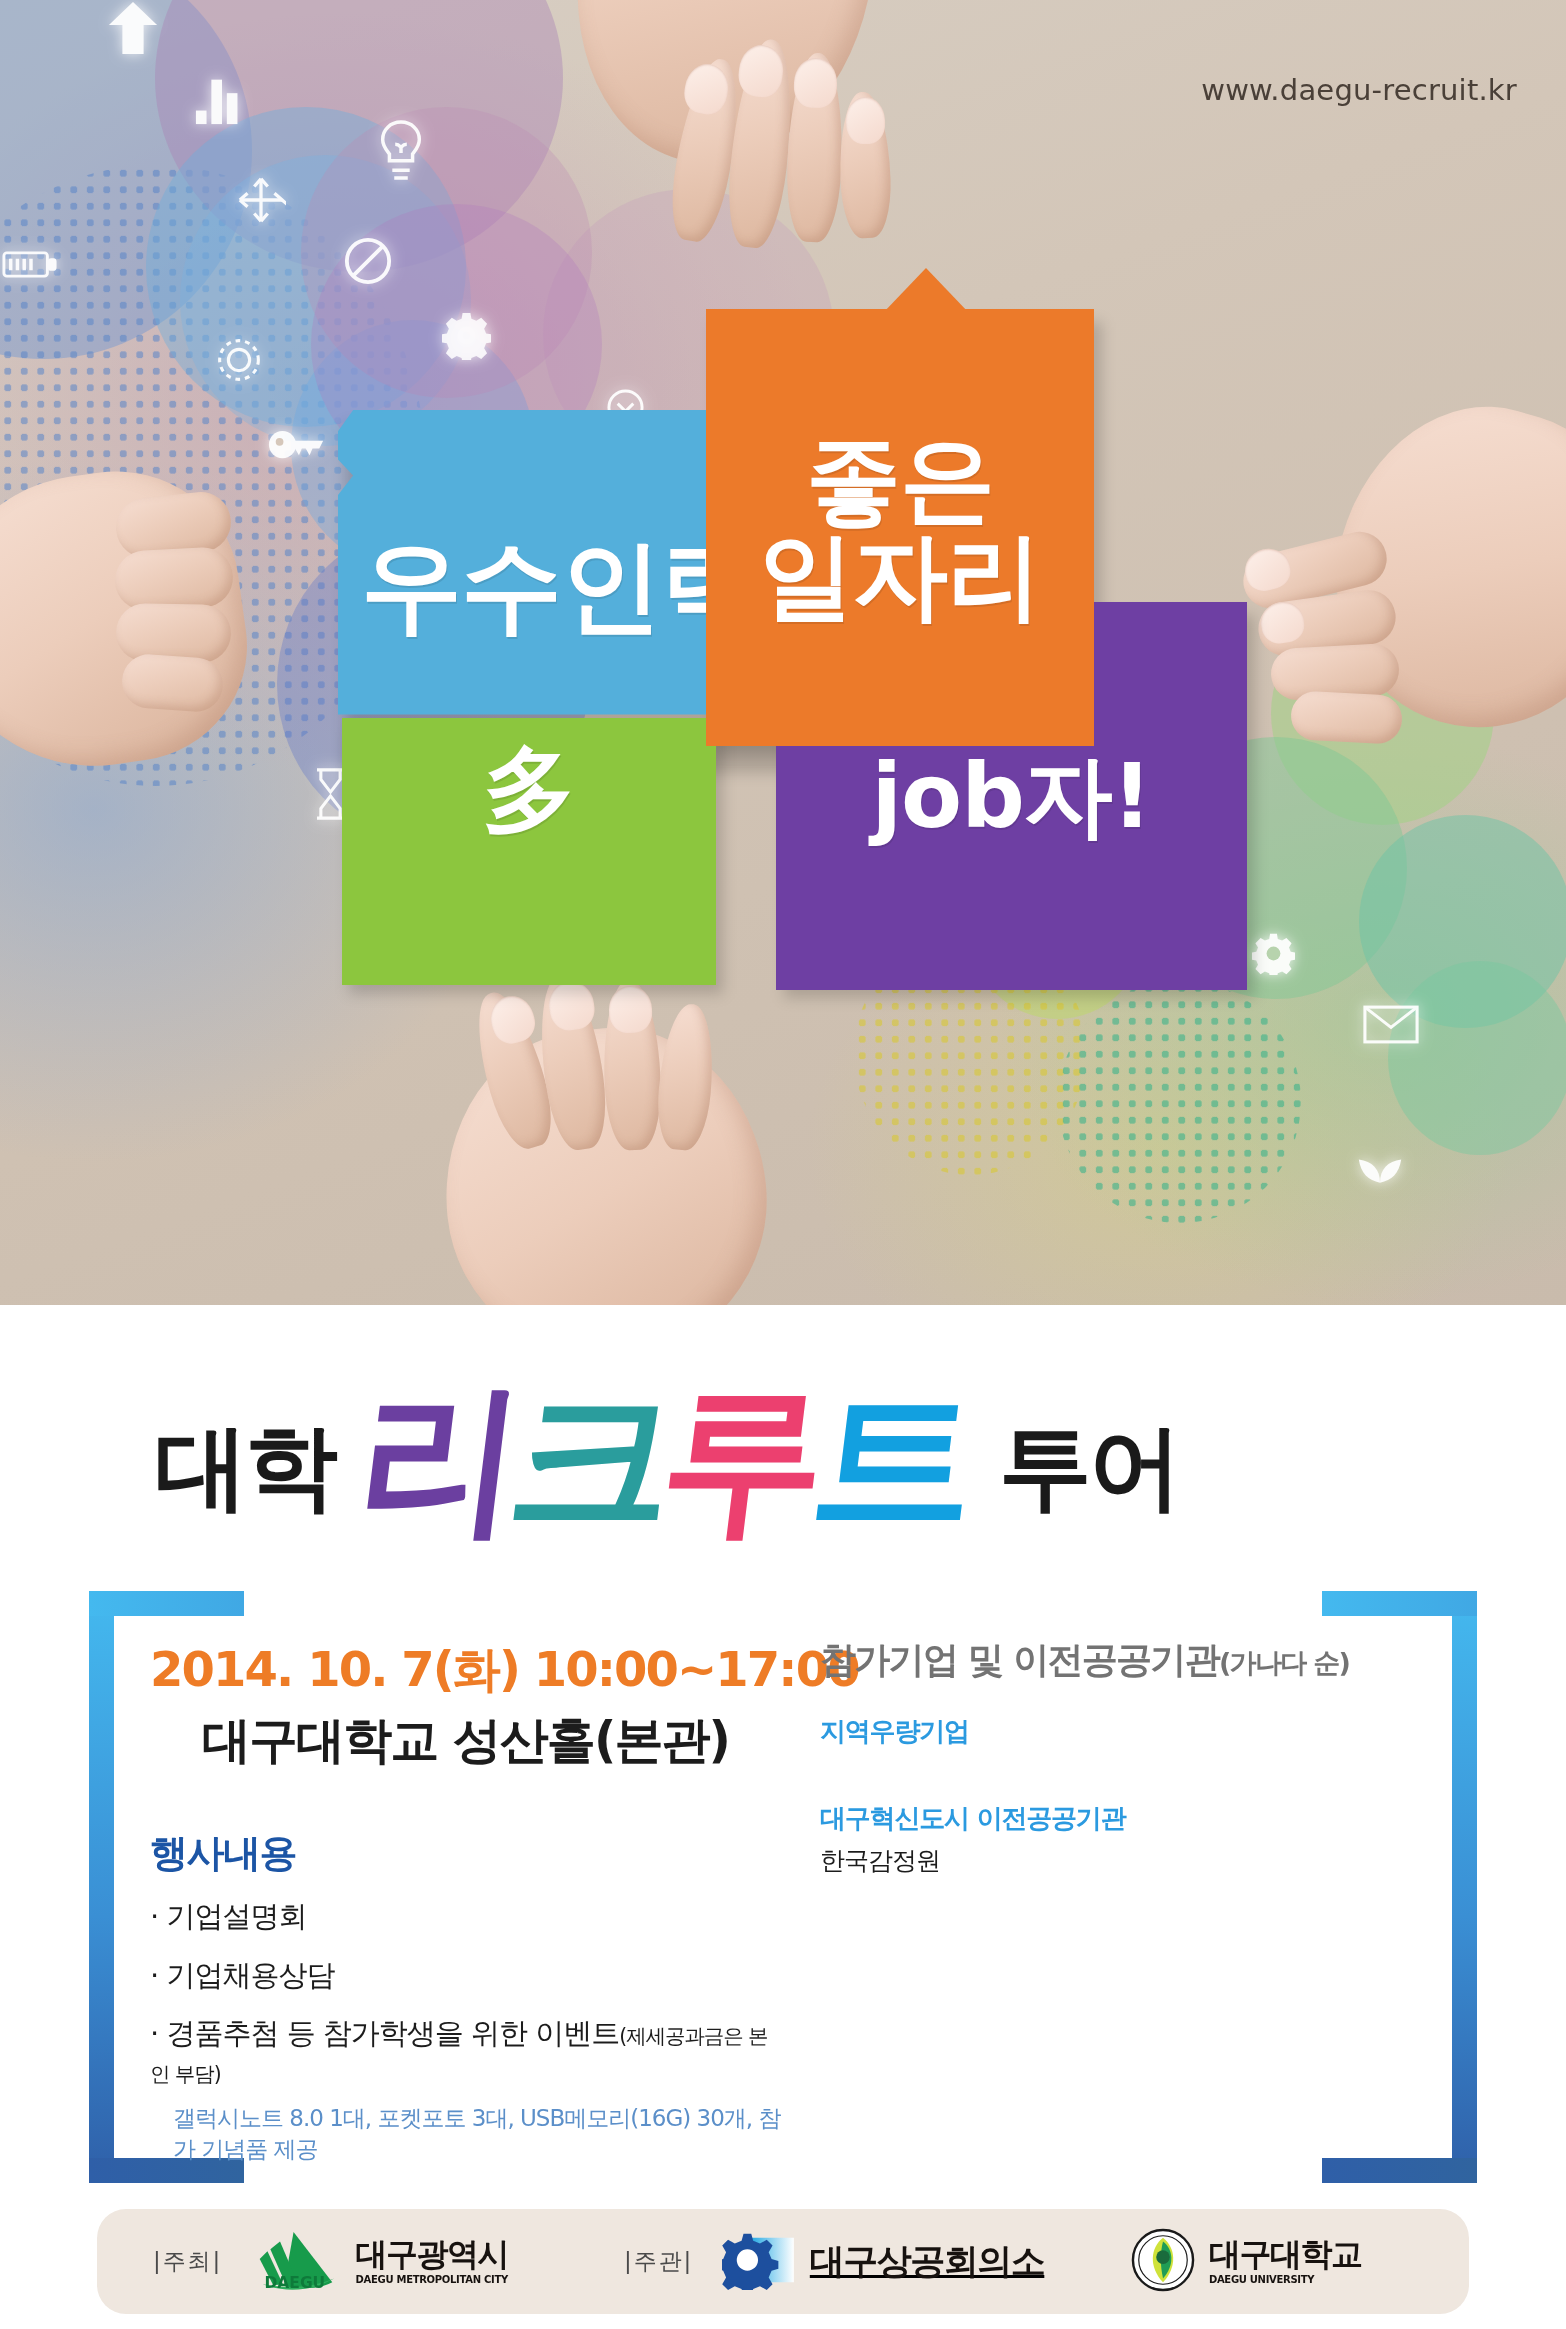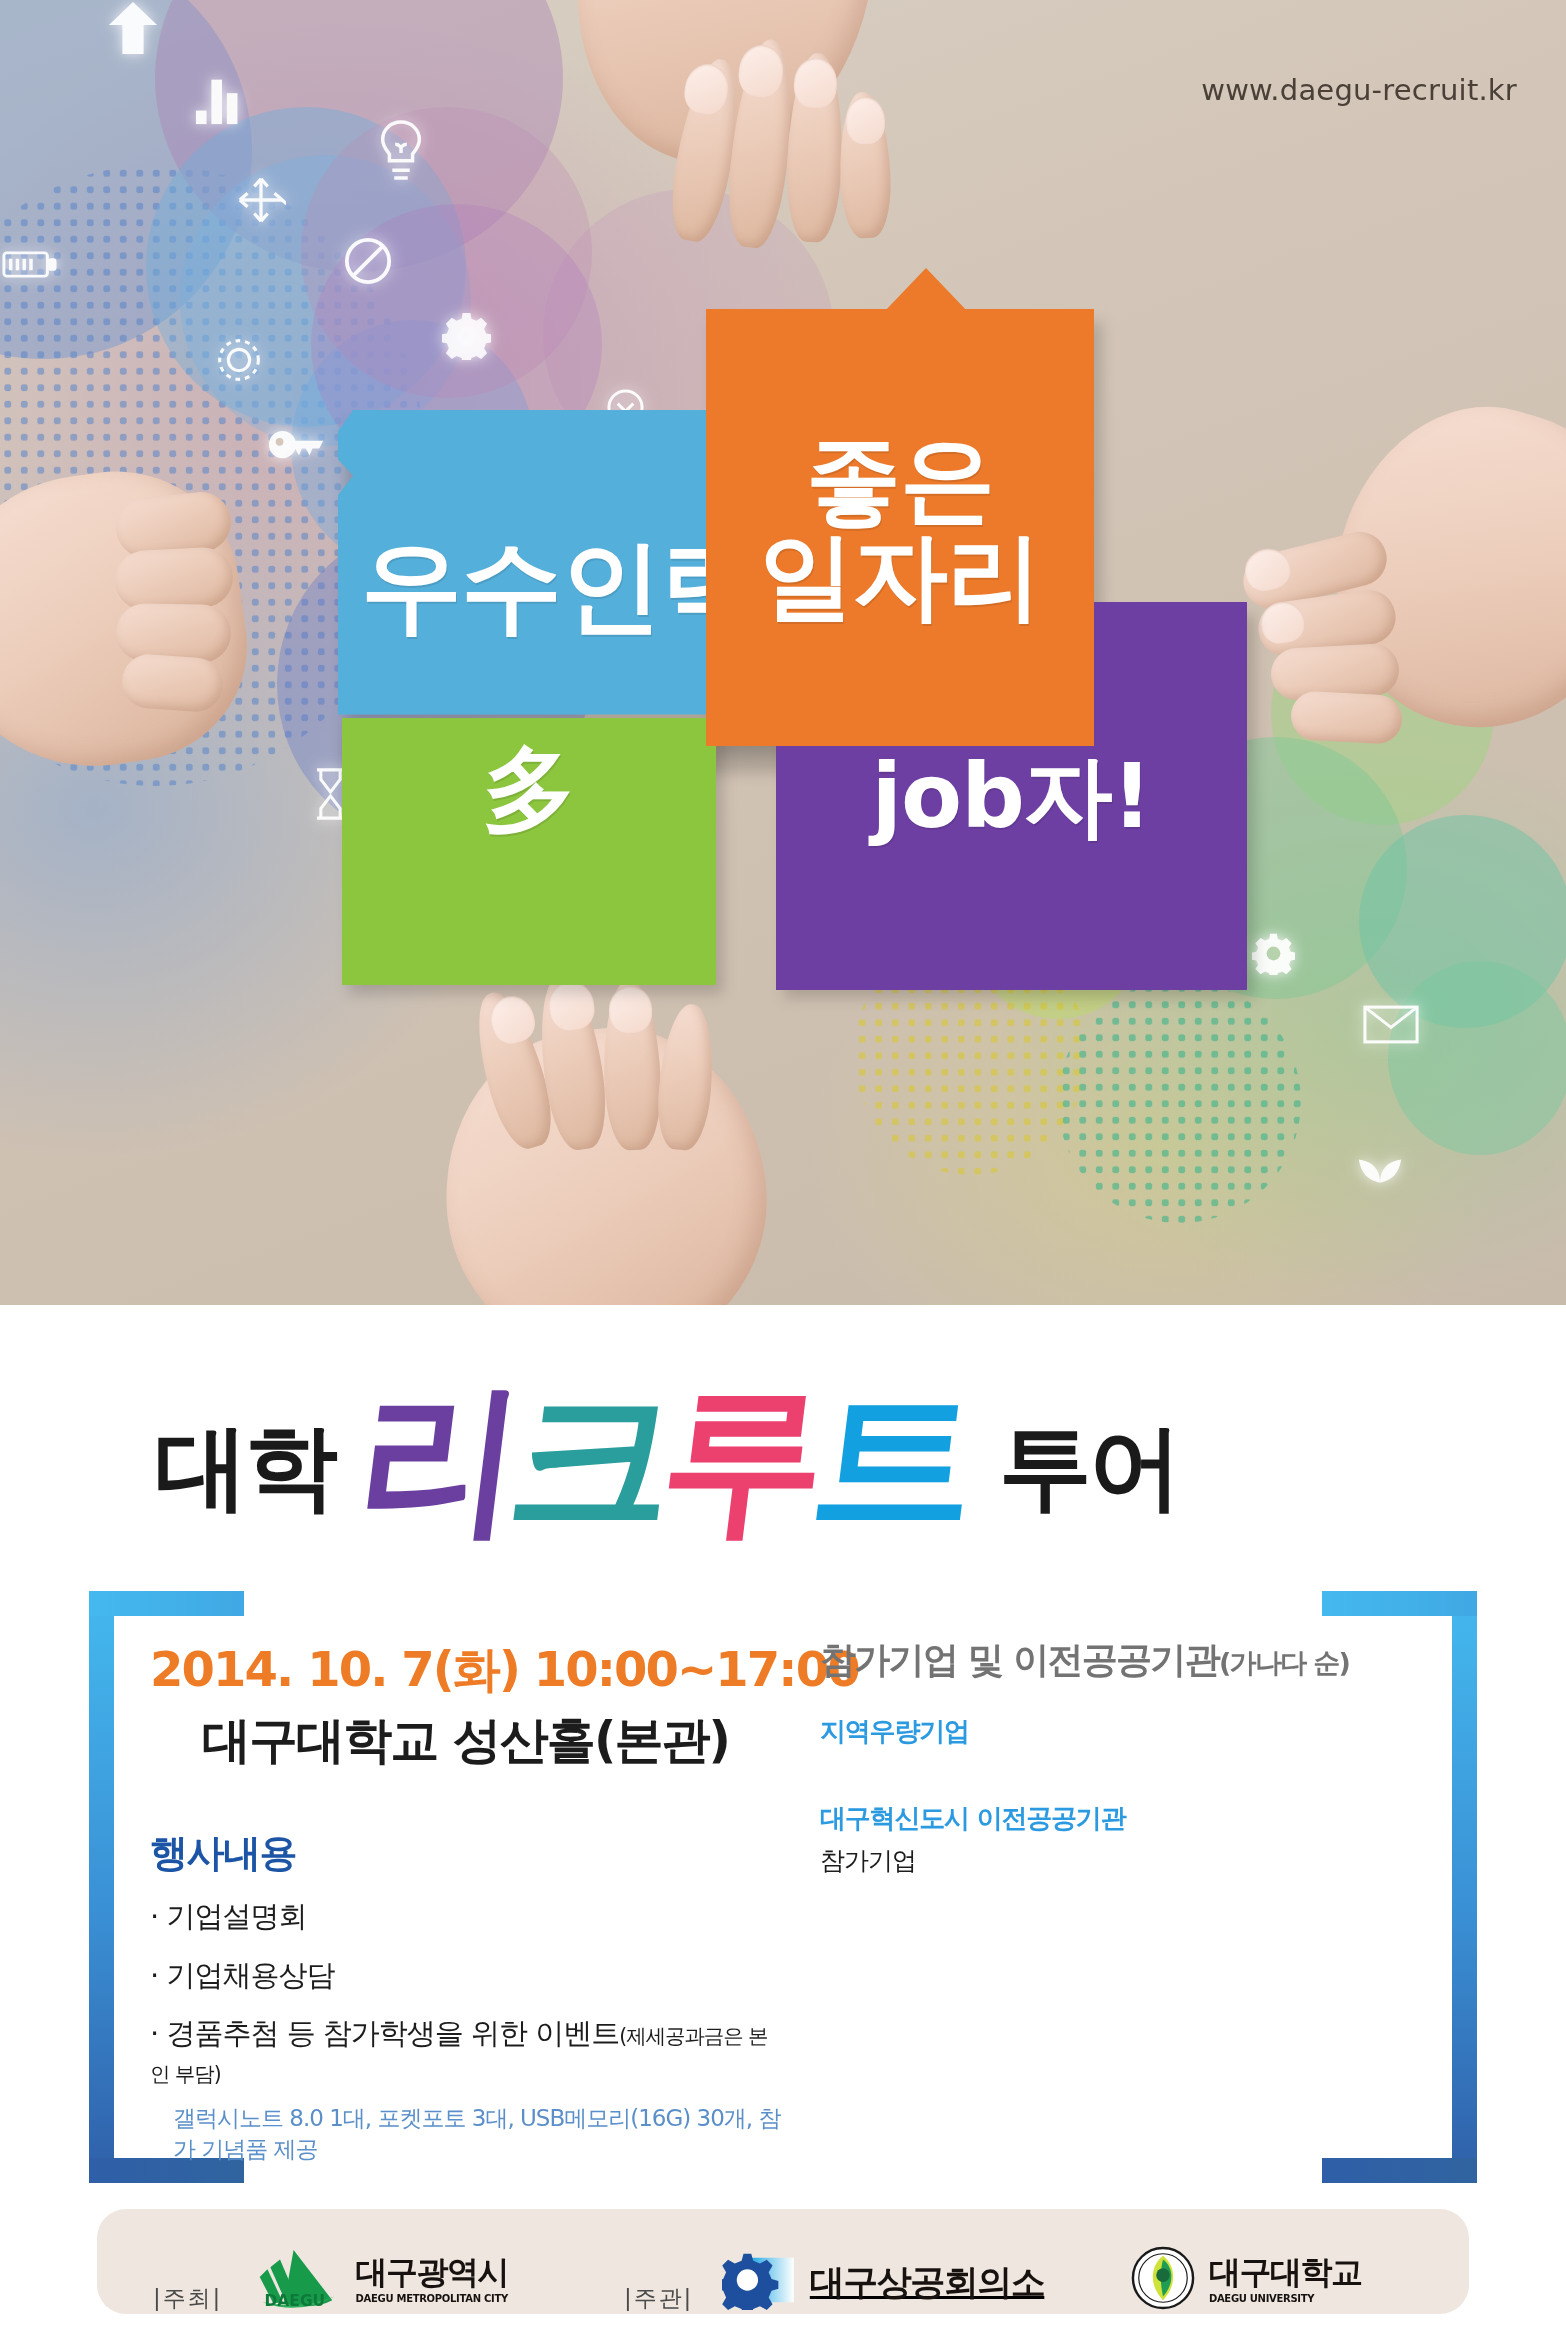--- a/index.html
+++ b/index.html
@@ -163,21 +163,21 @@
   .grp-head { font-size:26px; font-weight:700; color:#2b9ae0; margin-top:29px; letter-spacing:-1.2px; }
   .grp-body { font-size:25px; color:#1c1c1c; line-height:1.62; margin-top:7.8px;
               letter-spacing:-1px; text-align:justify; }
   #grp2 { margin-top:52px; }
   #grp2-body { font-size:25px; color:#1c1c1c; margin-top:7.8px; letter-spacing:-1px; }
 
   
   #footer {
     position:absolute; left:97px; top:2209px; width:1372px; height:105px;
     background:#efe7df; border-radius:29px;
-    display:flex; align-items:flex-end;
+    display:flex; align-items:center;
   }
   .role-tag {
     font-size:23px; color:#4a4a4a; letter-spacing:1.9px; white-space:nowrap;
     font-weight:500;
   }
   .logo-row { display:flex; align-items:center; }
   .logo-ko { font-size:32px; font-weight:700; color:#17120f; letter-spacing:-1.5px; line-height:1; }
   .logo-en { font-size:10px; font-weight:700; color:#17120f; letter-spacing:-0.3px; margin-top:4.9px; }
   .logo-txt { display:flex; flex-direction:column; justify-content:center; }
 </style>
@@ -406,21 +406,21 @@
     <div id="contact-line">문의 대구상공회의소 통상진흥팀 Tel. 053-222-3104</div>
   </div>
 
   <div id="col-right">
     <div id="part-head"><span>참가기업 및 이전공공기관</span><span class="sub">(가나다 순)</span></div>
 
     <div class="grp-head">지역우량기업</div>
 
     <div id="grp2">
       <div class="grp-head">대구혁신도시 이전공공기관</div>
-      <div id="grp2-body">참가기업</div>
+      <div id="grp2-body">한국감정원</div>
     </div>
   </div>
 </div>
 
 <div id="footer">
 
   <div class="role-tag" style="margin-left:56px;">|주최|</div>
 
   <div class="logo-row" style="margin-left:29px;">
     <span>

